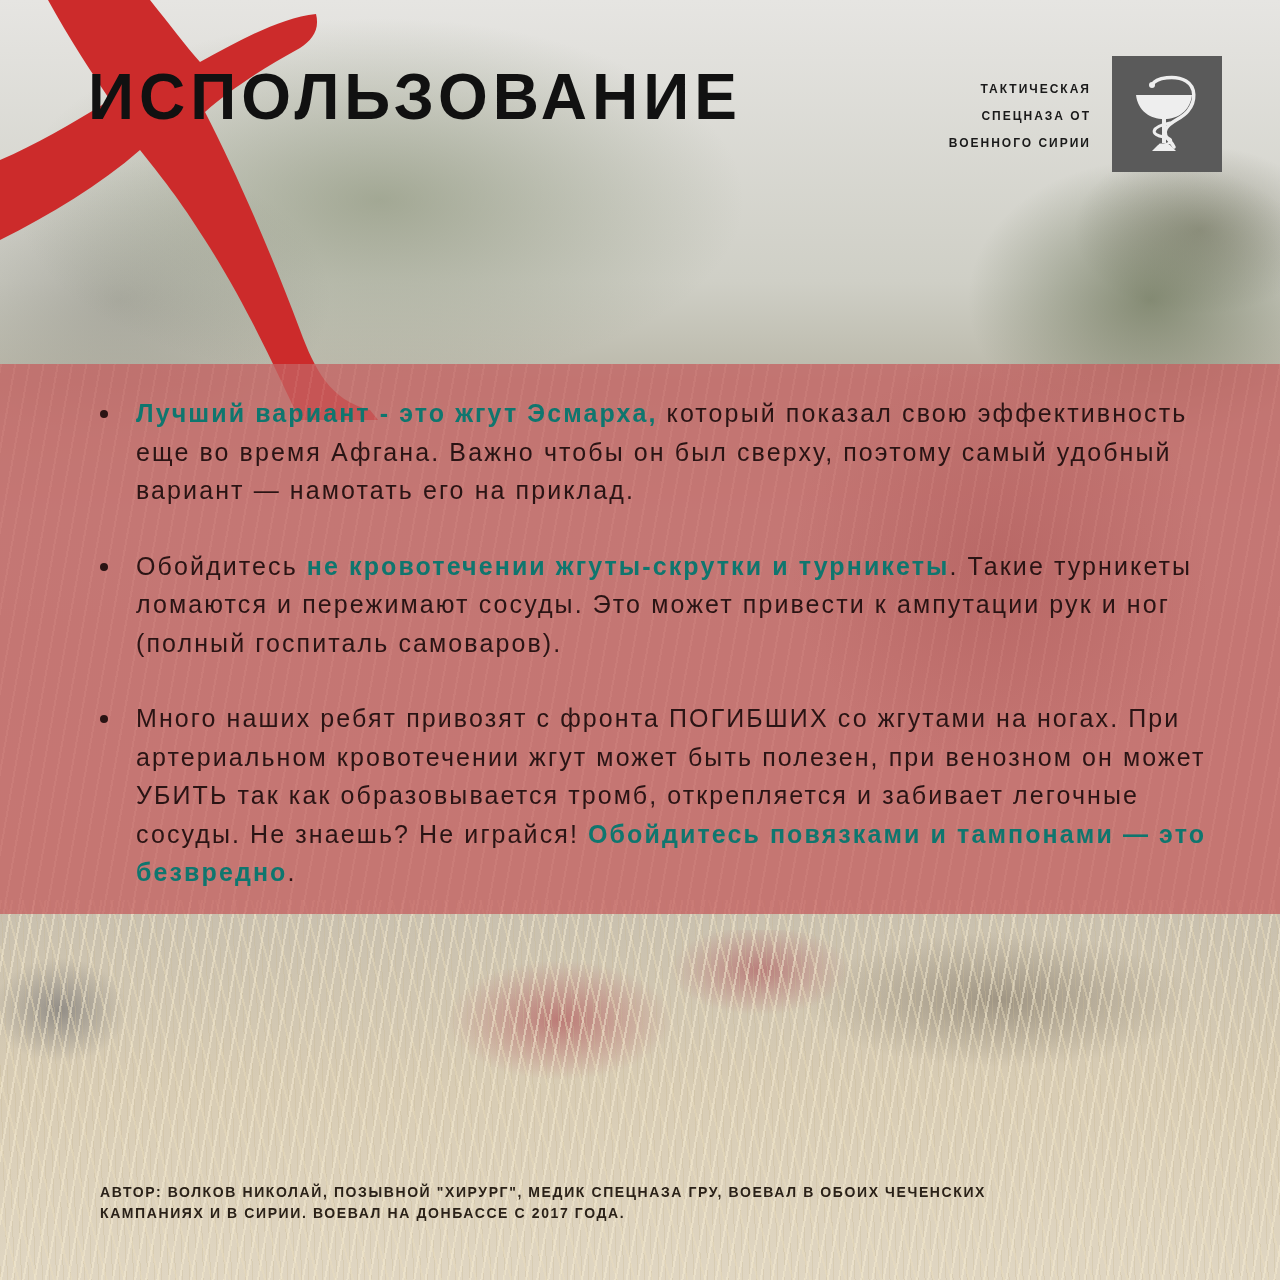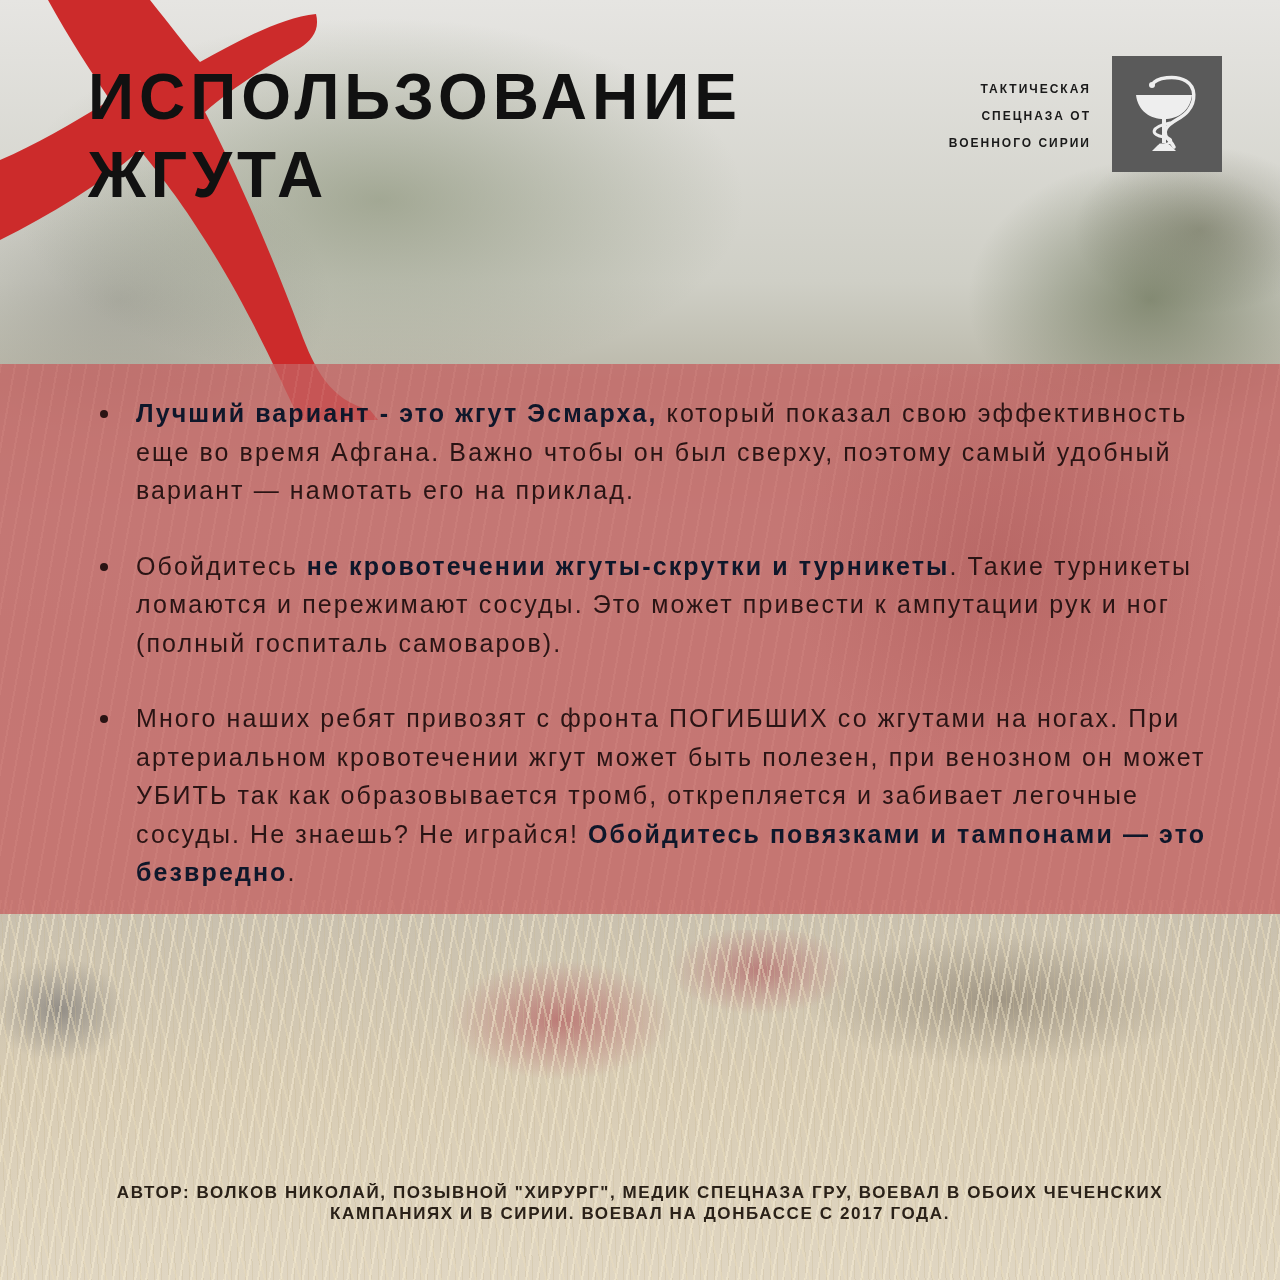--- a/index.html
+++ b/index.html
@@ -89,47 +89,45 @@
     .bullets li {
       position: relative;
       padding-left: 36px;
       margin-bottom: 37px;
     }
     .bullets li .dot {
       position: absolute; left: 0; top: 16px;
       width: 8px; height: 8px; border-radius: 50%;
       background: #2a1414;
     }
-    .bullets b { font-weight: 700; color: #0f172a; }
+    .bullets b { font-weight: 700; color: #0f766e; }
     
     .footer {
       position: absolute; left: 100px; right: 100px; top: 1182px;
-      text-align: center;
       font-weight: 700;
-      font-size: 17px;
+      font-size: 14px;
       line-height: 21px;
       letter-spacing: 1.6px;
       color: #2a2118;
     }
     .footer span { display: block; }
   </style>
 </head>
 <body>
 
 <div class="bg"></div>
 <div class="body-shape"></div>
 <div class="straw"></div>
 
 <svg class="red-x" viewBox="0 0 420 420">
   <path d="M48 0 L150 0 C170 25 185 45 200 62 C240 40 280 18 316 14 C320 30 312 40 300 48 C260 70 230 90 205 112 C235 170 270 250 300 330 C315 370 330 400 370 410 L378 420 L300 420 C280 380 250 310 205 240 C180 200 160 175 140 150 C100 185 50 215 0 240 L0 160 C35 145 70 125 110 100 C90 70 70 40 48 0 Z" fill="#cc2b2b"></path>
 </svg>
 
 <div class="title">
   <span>ИСПОЛЬЗОВАНИЕ</span>
-  <span>ЖГУТА</span>
 </div>
 
 <div class="brand">
   <span>ТАКТИЧЕСКАЯ</span>
   <span>СПЕЦНАЗА ОТ</span>
   <span>ВОЕННОГО СИРИИ</span>
 </div>
 
 <div class="logo">
   <svg width="74" height="86" viewBox="0 0 74 86">

